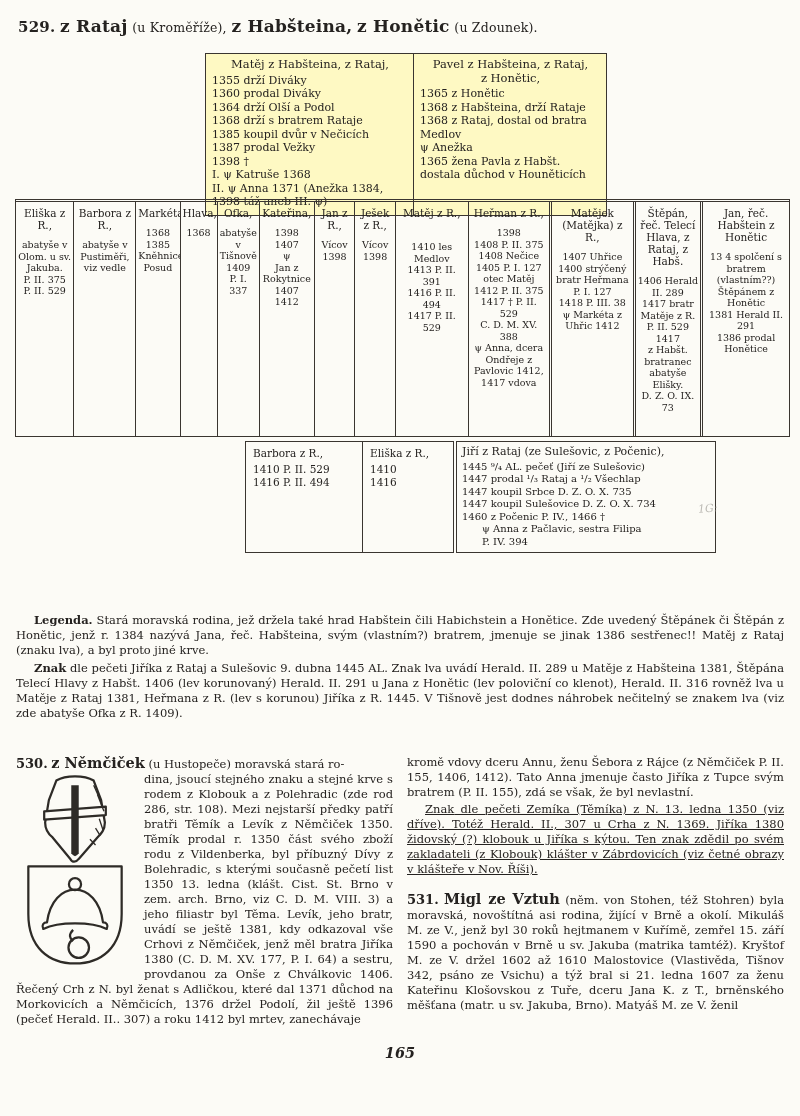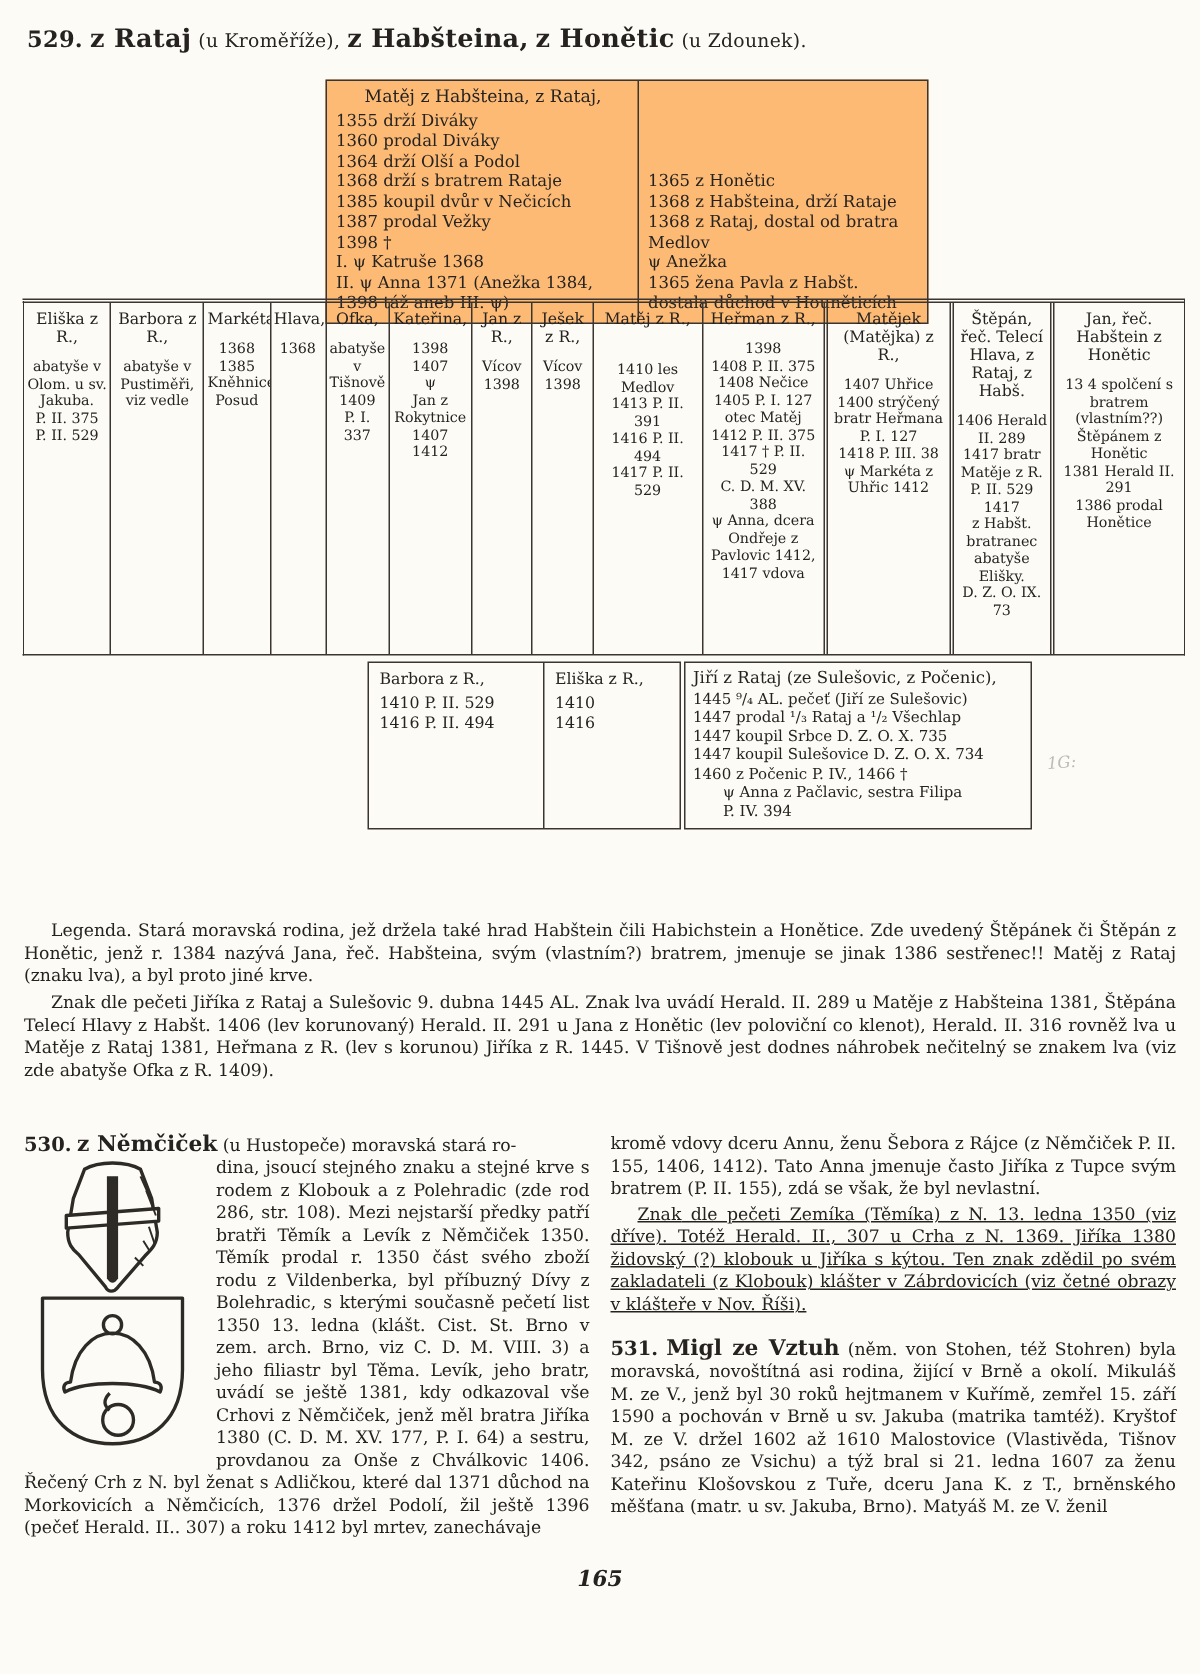--- a/index.html
+++ b/index.html
@@ -5,22 +5,22 @@
   html,body{margin:0;padding:0;background:#e8e6e0;}
   .page{position:relative;width:800px;height:1116px;background:#fcfbf6;
         font-family:"DejaVu Serif",serif;color:#252220;overflow:hidden;}
   .ml{white-space:pre-line;}
   
   .heading{position:absolute;left:18px;top:16px;font-size:14px;letter-spacing:.2px;}
   .heading .num{font-weight:bold;font-size:15px;}
   .heading .fam{font-weight:bold;font-size:17px;margin-top:16px;}
   .heading .note{font-size:12.5px;}
   
-  .gen1{position:absolute;left:217px;top:53px;width:400px;display:flex;
-        border:1.6px solid #3a3530;background:#fdba74;align-items:flex-end;}
+  .gen1{position:absolute;left:205px;top:53px;width:400px;display:flex;
+        border:1.6px solid #3a3530;background:#fef9c3;}
   .gen1-cell{font-size:11px;line-height:13.5px;padding:4px 5px 6px 6px;}
   .gen1-cell.left{width:52%;border-right:1.4px solid #3a3530;}
   .gen1-cell.right{width:48%;}
   .gen1-title{text-align:center;font-size:11.5px;margin-bottom:2px;}
   
   .gen2{position:absolute;left:15px;top:199px;width:775px;height:238px;display:flex;
         border-top:3px double #3a3530;border-bottom:1.4px solid #3a3530;
         border-left:1.2px solid #3a3530;border-right:1.2px solid #3a3530;
         box-sizing:border-box;}
   .t-col{flex-basis:0;min-width:0;padding:5px 2px 2px 2px;text-align:center;overflow:hidden;}
@@ -28,31 +28,31 @@
   .t-col.dbl{border-left:3px double #3a3530;}
   .col-name{font-size:10.5px;line-height:12px;}
   .col-body{font-size:9.5px;line-height:11.5px;margin-top:8px;}
   
   .gen3{position:absolute;left:245px;top:441px;display:flex;}
   .gen3-pair{display:flex;border:1.5px solid #3a3530;height:112px;box-sizing:border-box;}
   .gen3-cell{font-size:10.5px;line-height:13px;padding:5px 7px;}
   .gen3-cell.b1{width:102px;border-right:1.3px solid #3a3530;}
   .gen3-cell.b2{width:76px;}
   .g3-title{margin-bottom:3px;}
-  .jiri-box{border:1.5px solid #3a3530;width:232px;margin-left:2px;height:112px;
+  .jiri-box{border:1.5px solid #3a3530;width:260px;margin-left:2px;height:112px;
             box-sizing:border-box;font-size:10px;line-height:12.5px;padding:4px 5px;}
   .jiri-title{font-size:11px;margin-bottom:2px;}
   
   .stepan{position:absolute;left:383px;top:560px;width:172px;text-align:center;
           font-size:11.5px;line-height:15px;border-right:1.4px solid #3a3530;
           padding:3px 4px 6px 0;}
   
   .para{position:absolute;left:16px;width:768px;font-size:11.5px;line-height:15px;
         text-align:justify;}
-  .para .lead{font-weight:normal;}
+  .para .lead{font-weight:bold;}
   .indent{text-indent:18px;}
   .legenda{top:613px;}
   .znak{top:661px;}
   
   .twocol{position:absolute;left:16px;top:755px;width:768px;display:flex;gap:14px;}
   .colL,.colR{width:377px;font-size:11.5px;line-height:15px;text-align:justify;}
   .sec-head .num{font-weight:bold;font-size:13px;}
   .sec-head .fam{font-weight:bold;font-size:14.5px;}
   .coa{float:left;width:118px;height:196px;margin:2px 10px 2px 0;}
   .colR p{margin:0 0 0 0;}
@@ -86,20 +86,22 @@
 1360 prodal Diváky
 1364 drží Olší a Podol
 1368 drží s bratrem Rataje
 1385 koupil dvůr v Nečicích
 1387 prodal Vežky
 1398 †
 I. ψ Katruše 1368
 II. ψ Anna 1371 (Anežka 1384, 1398 táž aneb III. ψ)</div>
     </div>
     <div class="gen1-cell right">
+      <div class="gen1-title ml">Pavel z Habšteina, z Rataj,
+z Honětic,</div>
       <div class="ml">1365 z Honětic
 1368 z Habšteina, drží Rataje
 1368 z Rataj, dostal od bratra Medlov
 ψ Anežka
 1365 žena Pavla z Habšt. dostala důchod v Houněticích</div>
     </div>
   </div>
 
   <div class="gen2">
     <div class="t-col" style="flex-grow:60">

